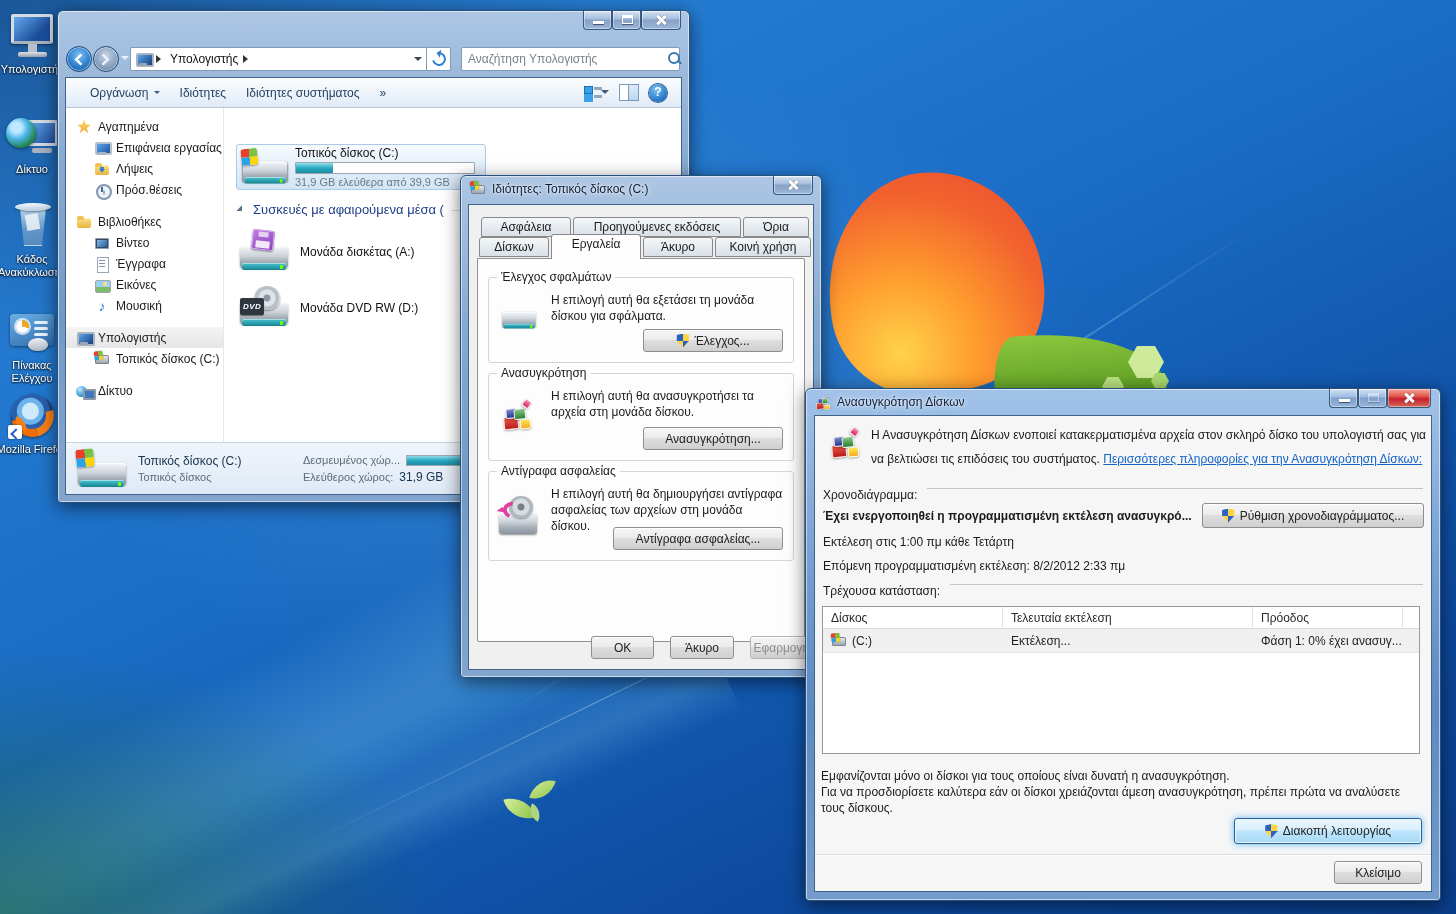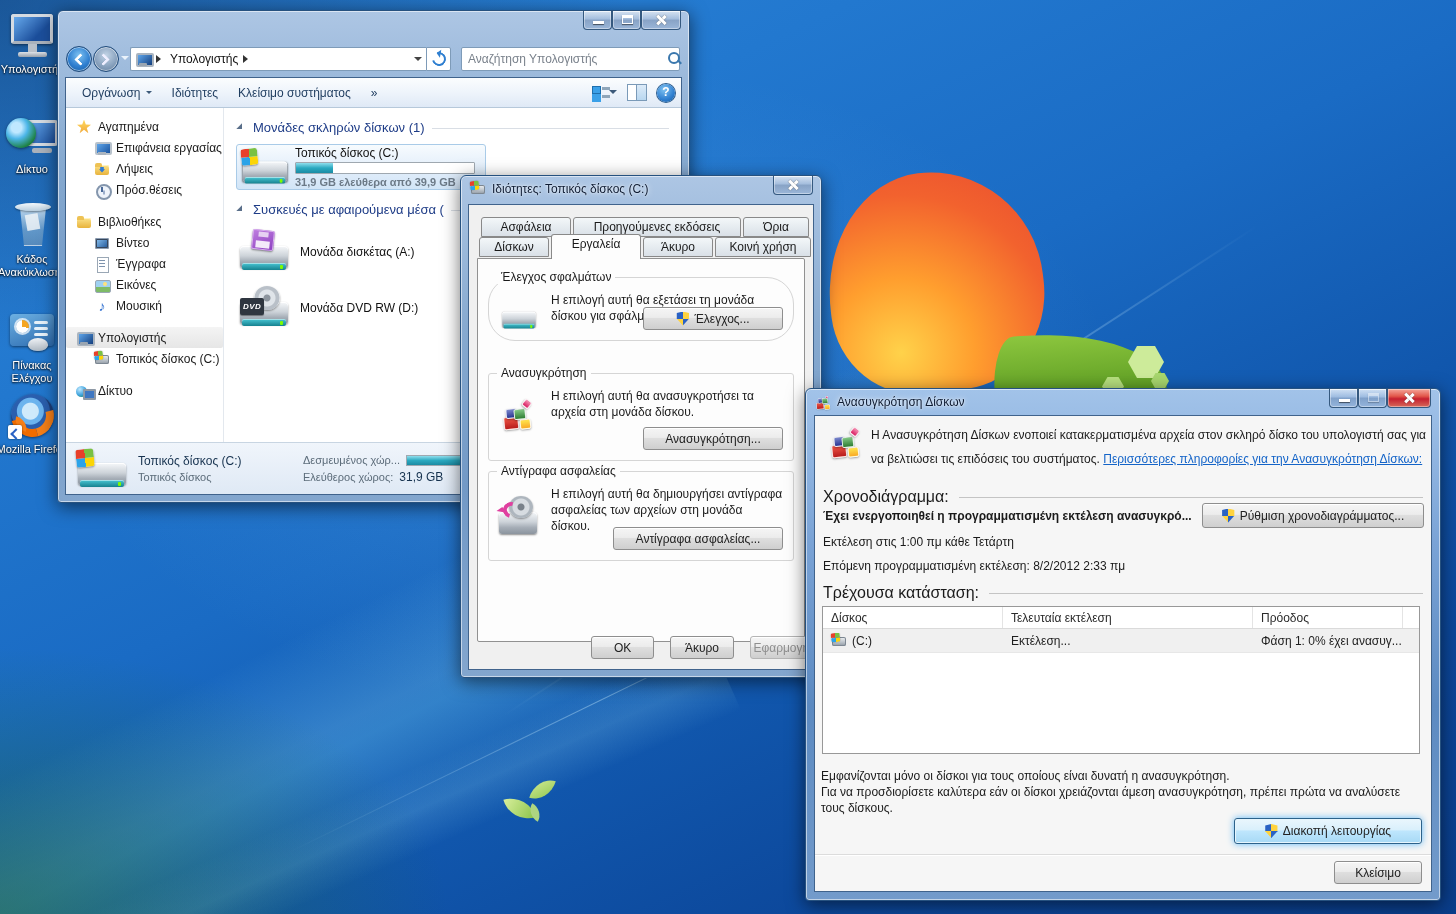--- a/index.html
+++ b/index.html
@@ -201,21 +201,21 @@
     border-left-color:transparent; transform:rotate(30deg); }
   .refresh-glyph::after { content:""; position:absolute; left:-4px; top:-3px; border:4px solid transparent; border-right-color:#2f7fd0; transform:rotate(-20deg); }
   .searchbox { position:absolute; left:396px; top:2px; right:2px; height:24px; background:#fff; border:1px solid #7e9bb8; border-radius:2px;
     display:flex; align-items:center;gap:36px; }
   .searchbox input { flex:1; border:none; outline:none; font:12px "Liberation Sans", sans-serif; padding:0 6px; color:#222; background:transparent; }
   .searchbox input::placeholder { color:#7a828c; }
   .mag { position:relative; width:20px; height:20px; flex:0 0 20px; cursor:pointer; }
   .mag::before { content:""; position:absolute; left:3px; top:3px; width:8px; height:8px; border:2px solid #3a77ad; border-radius:50%; }
   .mag::after { content:""; position:absolute; left:12px; top:12px; width:5px; height:2px; background:#3a77ad; transform:rotate(45deg); }
   #explorer .client { left:7px; top:66px; right:7px; bottom:7px; }
-  .toolbar { position:absolute; left:0; top:0; right:0; height:30px; display:flex; align-items:center; padding:0 6px;
+  .toolbar { position:absolute; left:0; top:0; right:0; height:30px; display:flex; align-items:center; padding:0 14px;
     background:linear-gradient(180deg,#fbfdfe,#eef4fb 50%,#dfe9f6); border-bottom:1px solid #b6c8da; }
   .tbtn { display:flex; align-items:center; gap:5px; padding:0 10px; height:30px; line-height:30px; color:#1e3c5f; cursor:pointer; white-space:nowrap; }
   .tri { width:0; height:0; border:3.5px solid transparent; border-top-color:#3d5a7a; margin-top:3px; }
   .tb-right { margin-left:auto; display:flex; align-items:center; gap:10px; }
   .vicon { position:relative; width:22px; height:18px; cursor:pointer; }
   .vicon::before { content:""; position:absolute; left:1px; top:2px; width:7px; height:6px; background:#3aa0e8; box-shadow:0 8px 0 #3aa0e8; border:1px solid #1d6fae; }
   .vicon::after { content:""; position:absolute; left:11px; top:3px; width:8px; height:3px; background:#8fa6ba; box-shadow:0 8px 0 #8fa6ba; }
   .vicon-dd { width:0; height:0; border:4px solid transparent; border-top-color:#3d5a7a; margin:6px 0 0 -4px; }
   .picon { position:relative; width:20px; height:17px; border:1px solid #7a9ab8; background:#fff; cursor:pointer; }
   .picon::after { content:""; position:absolute; right:0; top:0; width:9px; height:15px; background:linear-gradient(#dcebf8,#b9d7f0); border-left:1px solid #7a9ab8; }
@@ -234,21 +234,21 @@
   .gtri { width:0; height:0; border:4px solid transparent; border-top-color:#5a6f8a; transform:rotate(-45deg); margin-top:2px; }
   .ghdr { font-size:13px; color:#1e3c87; white-space:nowrap; }
   .gline { flex:1; border-top:1px solid #d9dee5; margin-top:2px; }
   .dtile { position:absolute; left:12px; top:36px; width:250px; height:46px; display:flex; align-items:center; gap:4px;
     background:linear-gradient(180deg,#f7fbfe,#e2eefa 55%,#d2e5f7); border:1px solid #a9cbe8; border-radius:3px; padding:2px 6px 2px 2px; cursor:pointer; }
   .dtile .drv { transform:scale(.92); }
   .dtile-info { flex:1; }
   .dtile-name { font-size:12px; color:#111; margin-bottom:2px; }
   .capbar { width:180px; height:12px; background:#fff; border:1px solid #9fa8b0; border-radius:1px; margin-bottom:2px; }
   .capfill { height:100%; background:linear-gradient(180deg,#8fdeed,#2aa9c0 50%,#1b8ba3); }
-  .dtile-cap { font-size:11px; color:#6c7a87; white-space:nowrap;font-weight:bold; }
+  .dtile-cap { font-size:11px; color:#6c7a87; white-space:nowrap; }
   .mrow { position:absolute; left:14px; display:flex; align-items:center; gap:10px; cursor:pointer; }
   .mrow .mlabel { font-size:12px; color:#111; white-space:nowrap; }
   .statusbar { position:absolute; left:0; bottom:0; right:0; height:52px; display:flex; align-items:center;
     background:linear-gradient(180deg,#f0f5fb,#dfe9f5); border-top:1px solid #c8d5e2; padding:0 10px; gap:10px; }
   .sb-col1 { width:155px; }
   .sb-name { font-size:12px; color:#16324f; }
   .sb-type { font-size:11px; color:#5c6c7a; margin-top:3px; }
   .sb-col2 { font-size:11px; color:#5c6c7a; }
   .sb-row { display:flex; align-items:center; gap:6px; height:17px; }
   .sb-bar { width:98px; height:11px; background:#fff; border:1px solid #9fa8b0; }
@@ -270,21 +270,21 @@
   .gbox-btn { position:absolute; right:10px; bottom:10px; height:23px; }
   .dlg-foot { position:absolute; left:0; right:0; bottom:10px; display:flex; justify-content:flex-start; gap:8px; padding-left:114px; }
   .dlg-foot .btn { width:72px; height:23px; }
 
   
   #defrag { left:805px; top:388px; width:636px; height:513px; z-index:30; }
   #defrag .caps { right:9px; }
   #defrag .client { left:8px; top:26px; right:8px; bottom:8px; background:#f6f6f6; }
   .df-intro { position:absolute; left:56px; top:7px; width:558px; font-size:12px; line-height:24px; color:#1a1a1a; }
   .link { color:#1464c8; text-decoration:underline; cursor:pointer; }
-  .sec-row { position:absolute; left:8px; right:8px; display:flex; align-items:center; gap:10px; font-size:16px; color:#1a1a1a; }
+  .sec-row { position:absolute; left:8px; right:8px; display:flex; align-items:flex-start; gap:10px; font-size:12px; color:#1a1a1a; }
   .sec-line { flex:1; border-top:1px solid #c4c4c4; }
   .df-bold { position:absolute; left:8px; top:93px; width:396px; font-size:12px; font-weight:bold; white-space:nowrap; overflow:hidden; }
   .df-cfg { position:absolute; right:7px; top:87px; width:222px; height:25px; }
   .df-line { position:absolute; left:8px; font-size:12px; color:#1a1a1a; white-space:nowrap; }
   .dtable { position:absolute; left:7px; right:11px; top:190px; height:148px; background:#fff; border:1px solid #989898; font-size:12px; }
   .thead { display:flex; height:22px; border-bottom:1px solid #dadada; }
   .th { display:flex; align-items:center; padding:0 8px; border-right:1px solid #e4e4e4; color:#2b2b2b; cursor:pointer; }
   .c1 { width:180px; } .c2 { width:250px; } .c3 { width:150px; } .c4 { flex:1; }
   .trow { display:flex; height:24px; background:#f0f0f0; border-bottom:1px solid #e7e7e7; align-items:center; cursor:pointer; }
   .td { padding:0 8px; display:flex; align-items:center; gap:5px; color:#1e1e1e; white-space:nowrap; overflow:hidden; }
@@ -401,21 +401,21 @@
     <div class="client">
       <div class="toolbar">
         <div class="tbtn">
           <span>Οργάνωση</span>
           <span class="tri"></span>
         </div>
         <div class="tbtn">
           <span>Ιδιότητες</span>
         </div>
         <div class="tbtn">
-          <span>Κλείσιμο συστήματος</span>
+          <span>Ιδιότητες συστήματος</span>
         </div>
         <div class="tbtn">
           <span>»</span>
         </div>
         <div class="tb-right">
           <span style="display:flex">
               <span class="vicon"></span>
               <span class="vicon-dd"></span>
             </span>
           <span class="picon"></span>
@@ -471,25 +471,20 @@
               <span class="mini mi-drive flag"></span>
               <span class="slabel">Τοπικός δίσκος (C:)</span>
             </div>
           <div class="srow gap-top">
               <span class="mini mi-network"></span>
               <span class="slabel">Δίκτυο</span>
             </div>
         </div>
 
         <div class="mainpane">
-          <div class="ghdr-row" style="top:12px">
-            <span class="gtri"></span>
-            <span class="ghdr">Μονάδες σκληρών δίσκων (1)</span>
-            <span class="gline"></span>
-          </div>
 
           <div class="dtile">
             <span class="drv">
                 <i class="d-body"></i>
                 <i class="d-front"></i>
                 <i class="d-led"></i>
                 <i class="d-flag"></i>
               </span>
             <span class="dtile-info">
               <div class="dtile-name">Τοπικός δίσκος (C:)</div>
@@ -569,21 +564,21 @@
     <div class="client">
       <div class="tab" style="left:12px; top:12px; width:90px;"><span>Ασφάλεια</span></div>
       <div class="tab" style="left:104px; top:12px; width:168px;"><span>Προηγούμενες εκδόσεις</span></div>
       <div class="tab" style="left:274px; top:12px; width:66px;"><span>Όρια</span></div>
       <div class="tab" style="left:10px; top:32px; width:70px;"><span>Δίσκων</span></div>
       <div class="tab active" style="left:82px; top:29px; width:90px;"><span>Εργαλεία</span></div>
       <div class="tab" style="left:174px; top:32px; width:70px;"><span>Άκυρο</span></div>
       <div class="tab" style="left:246px; top:32px; width:96px;"><span>Κοινή χρήση</span></div>
 
       <div class="tabpanel">
-        <div class="gbox" style="top:18px; height:64px;border-radius:27px;">
+        <div class="gbox" style="top:18px; height:86px;">
           <span class="gbox-label">Έλεγχος σφαλμάτων</span>
           <span class="gbox-icon drv" style="transform:scale(.7); left:4px; top:16px;">
               <i class="d-body"></i>
               <i class="d-front"></i>
               <i class="d-led"></i>
             </span>
           <div class="gbox-desc">Η επιλογή αυτή θα εξετάσει τη μονάδα δίσκου για σφάλματα.</div>
           <div class="btn gbox-btn" style="width:140px;">
             <span class="shield"></span>
             <span>Έλεγχος...</span>

